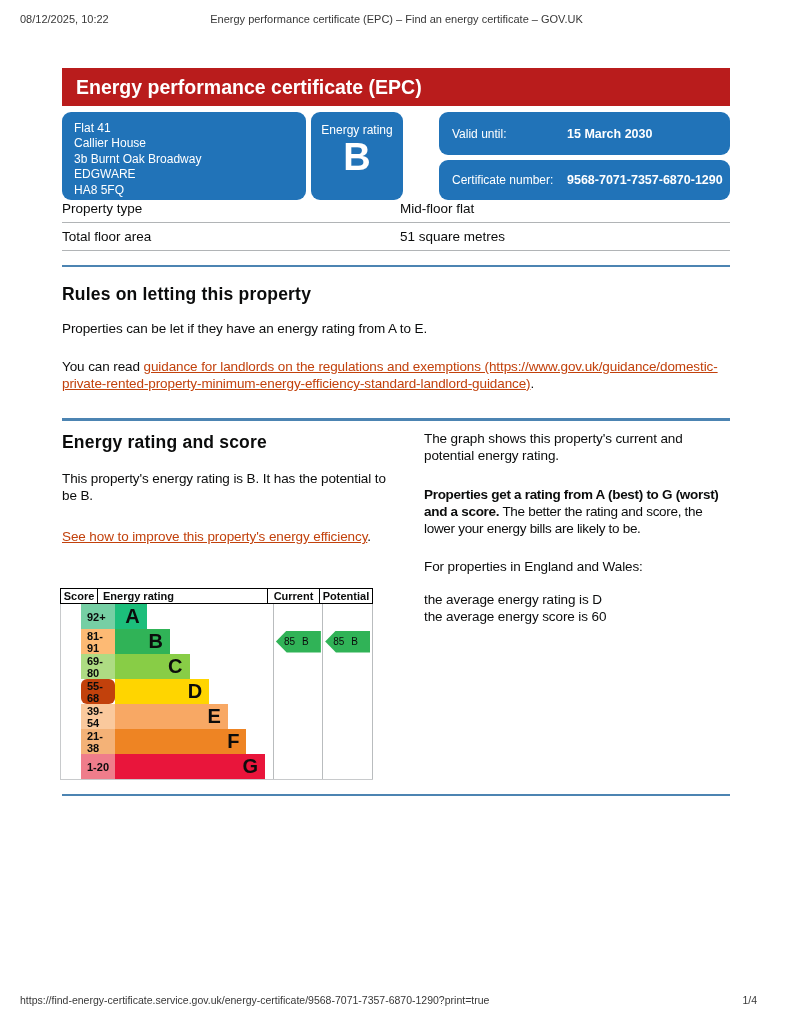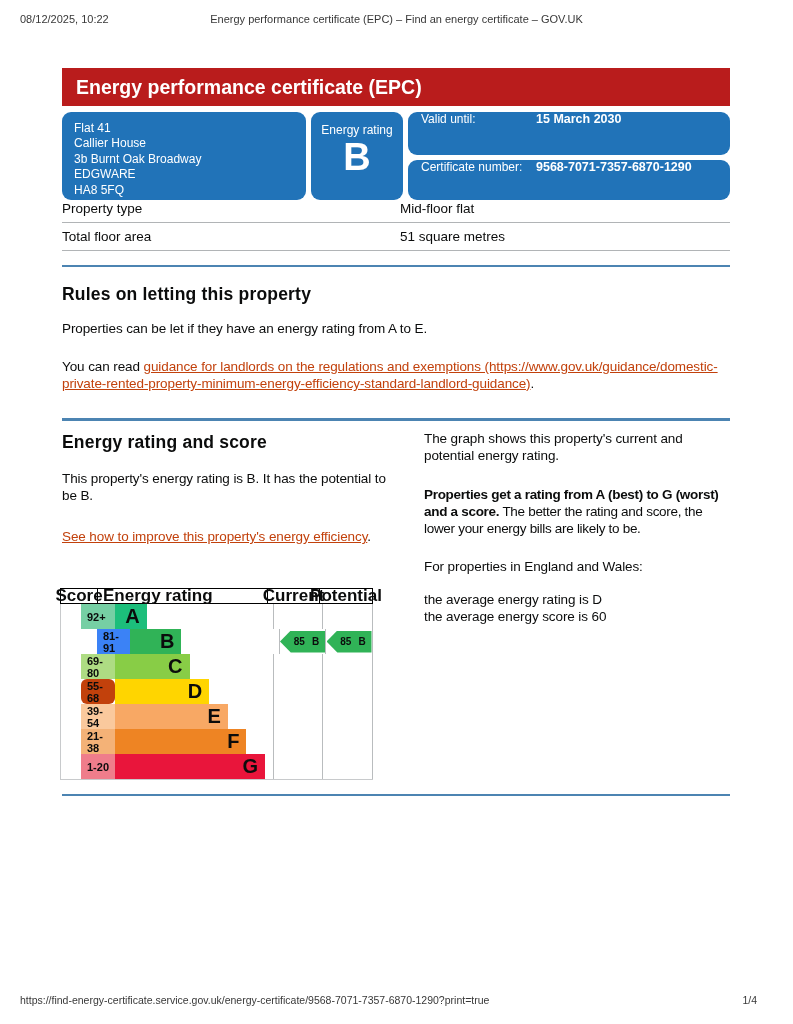--- a/index.html
+++ b/index.html
@@ -20,21 +20,21 @@
             font-size:19.5px; font-weight:bold; line-height:38px; padding-left:14px; }
 
   
   .summary { position:absolute; top:112px; left:62px; width:668px; height:88px; display:flex; gap:5px; }
   .bluebox { background:#2173b8; color:#fff;border-radius:9px; }
   .address-box { width:244px; padding:9px 12px; font-size:12px; line-height:15.4px; }
   .rating-box { width:92px; text-align:center; padding-top:11px; }
   .rating-box .rb-label { font-size:12px; }
   .rating-box .rb-value { font-size:38px; font-weight:bold; line-height:40px; }
   .right-stack { flex:1; display:flex; flex-direction:column; gap:5px; }
-  .kv-box { display:flex; font-size:12px; }
+  .kv-box { display:flex; align-items:center; font-size:12px;margin-left:31px; }
   .kv-box.top { height:43px; }
   .kv-box.bottom { flex:1; }
   .kv-label { width:128px; padding-left:13px; }
   .kv-value { font-weight:bold; font-size:12.5px; }
 
   
   .prop-table { position:absolute; top:195px; left:62px; width:668px; font-size:13.5px; }
   .prop-row { display:flex; padding:6px 0 6px; border-bottom:1px solid #b1b4b6; }
   .prop-label { width:338px; }
   .prop-value { flex:1; }
@@ -56,36 +56,36 @@
   .left-col .intro { margin-top:17px; }
   .left-col .improve { margin-top:24px; }
   .right-col { position:absolute; top:430px; left:424px; width:308px; }
   .right-col p { margin:0; }
   .right-col .p2 { margin-top:22px; letter-spacing:-0.3px; }
   .right-col .p3 { margin-top:21px; }
   .right-col .p4 { margin-top:16px; }
 
   
   .epc-chart { position:absolute; top:588px; left:60px; width:313px; }
-  .epc-head { display:flex; border:1px solid #000; height:16px; font-size:17px; font-weight:bold; align-items:center; }
+  .epc-head { display:flex; border:1px solid #000; height:16px; font-size:11px; font-weight:bold; align-items:center; }
   .epc-head > div { height:100%; display:flex; align-items:center; }
   .h-score { width:37px; justify-content:center; border-right:1px solid #000; }
   .h-rating { width:170px; padding-left:5px; border-right:1px solid #000; }
   .h-current { width:52px; justify-content:center; border-right:1px solid #000; }
   .h-potential { width:52px; justify-content:center; }
   .epc-rows { border-left:1px solid #c8cacc; border-bottom:1px solid #c8cacc; }
   .epc-row { display:flex; height:25px;padding-left:20px; }
   .epc-score-cell { width:36px; display:flex; align-items:center; padding-left:6px; font-size:11px; font-weight:bold; }
   .epc-bar-area { width:170px; border-right:1px solid #b9bcbe; }
   .epc-band-bar { height:100%; display:flex; align-items:center; justify-content:flex-end; padding-right:7px;
                   font-size:20px; font-weight:bold; }
   .epc-current-cell, .epc-potential-cell { width:52px; border-right:1px solid #b9bcbe; display:flex; align-items:center; justify-content:center; }
   .epc-potential-cell { width:53px; }
-  .epc-arrow { width:45px; height:22px; display:flex; align-items:center; justify-content:center; gap:7px;
-               font-size:10px; font-weight:bold; color:#0b0c0c; padding-left:8px;
+  .epc-arrow { width:45px; height:22px; display:flex; align-items:center; justify-content:flex-start; gap:7px;
+               font-size:10px; font-weight:normal; color:#0b0c0c; padding-left:8px;
                clip-path:polygon(0 50%, 24% 0, 100% 0, 100% 100%, 24% 100%); }
 </style>
 </head>
 <body>
 
 <div class="page">
 
   <div class="print-header">
     <span class="ph-date">08/12/2025, 10:22</span>
     <span class="ph-title">Energy performance certificate (EPC) – Find an energy certificate – GOV.UK</span>
@@ -162,21 +162,21 @@
     <div class="epc-rows">
         <div class="epc-row">
           <div class="epc-score-cell" style="background: rgb(118, 207, 164);">92+</div>
           <div class="epc-bar-area">
             <div class="epc-band-bar" style="width: 20%; background: rgb(28, 190, 123);">A</div>
           </div>
           <div class="epc-current-cell"></div>
           <div class="epc-potential-cell"></div>
         </div>
         <div class="epc-row">
-          <div class="epc-score-cell" style="background: #3b82f6; margin-left: 16px;">81-91</div>
+          <div class="epc-score-cell" style="background: #fdba74;">81-91</div>
           <div class="epc-bar-area">
             <div class="epc-band-bar" style="width: 34.7%; background: rgb(48, 179, 87);">B</div>
           </div>
           <div class="epc-current-cell">
             <div class="epc-arrow" style="background: rgb(48, 179, 87);">
               <div class="">85</div>
               <div class="">B</div>
             </div>
           </div>
           <div class="epc-potential-cell">

